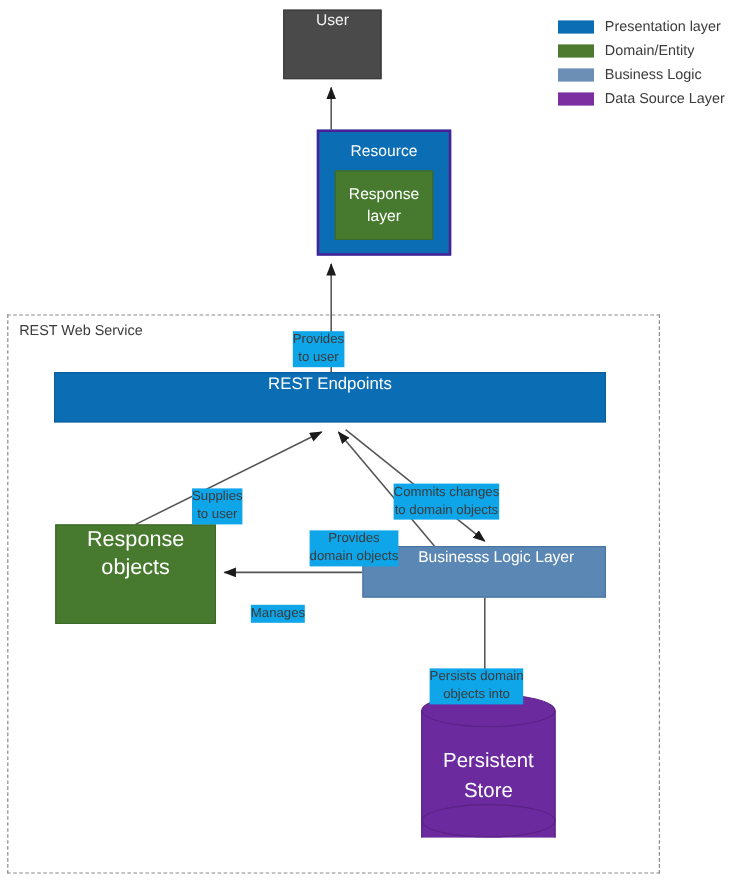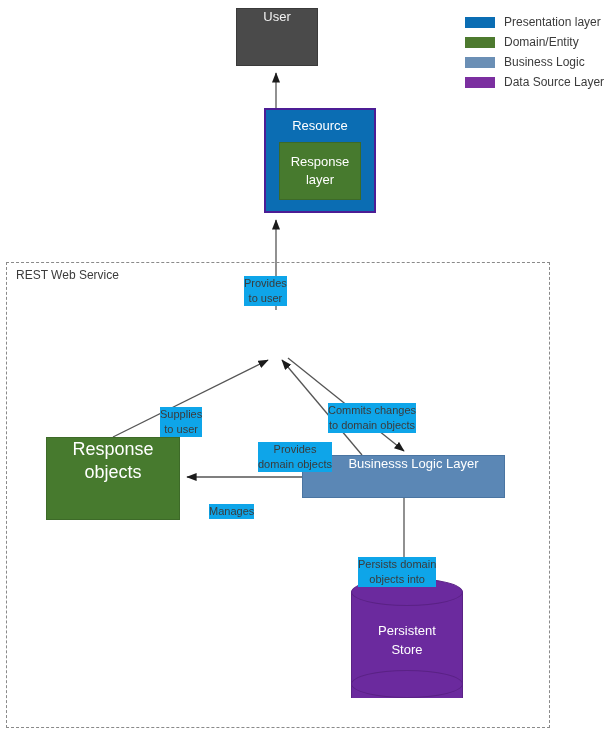--- a/index.html
+++ b/index.html
@@ -164,21 +164,21 @@
     border-radius: 50%;
     box-sizing: border-box;
   }
   .cyl-label {
     position: absolute;
     left: 0;
     top: 44px;
     width: 112px;
     text-align: center;
     color: #ffffff;
-    font-size: 13px;
+    font-size: 17px;
     line-height: 1.45;
     z-index: 2;
   }
 
   
   .dashed-container {
     position: absolute;
     left: 6px;
     top: 262px;
     width: 544px;
@@ -279,20 +279,23 @@
   <div class="node node-resource">
     <span class="res-title">Resource</span>
     <div class="inner-response-object">
       <span>
         <span>Response</span><br>
         <span>layer</span>
       </span>
     </div>
   </div>
 
+  <div class="node node-rest-endpoints">
+    <span>REST Endpoints</span>
+  </div>
 
   <div class="node node-response-objects">
     <span>Response objects</span>
   </div>
 
   <div class="node node-bll">
     <span>Businesss Logic Layer</span>
   </div>
 
   <div class="cylinder">

